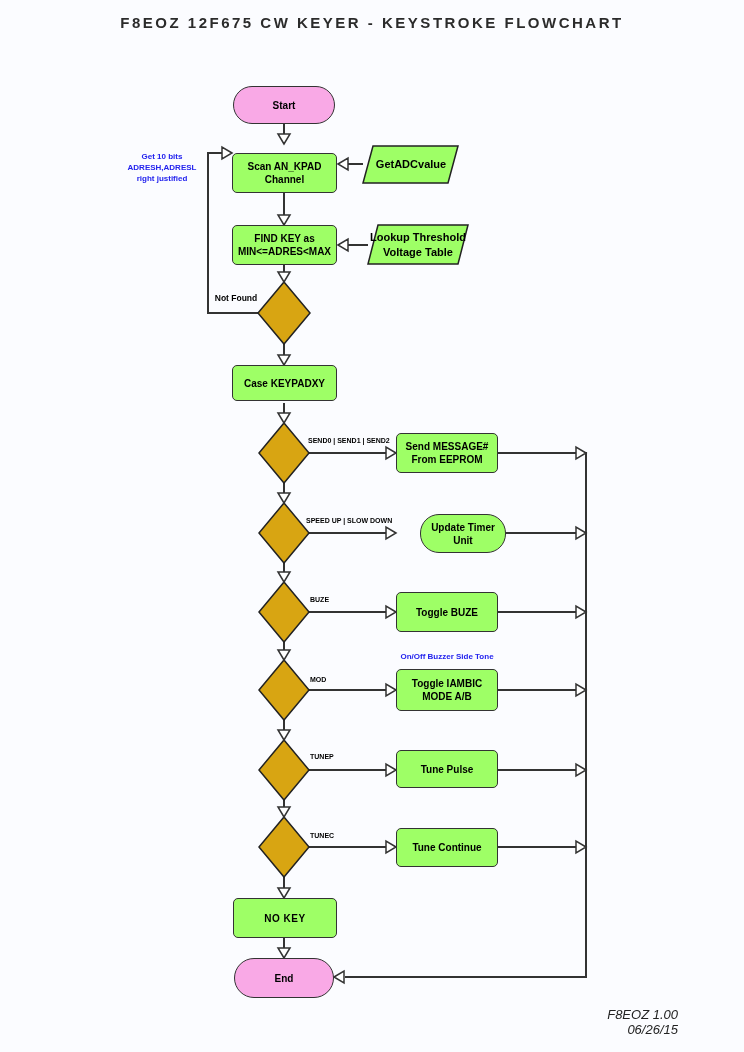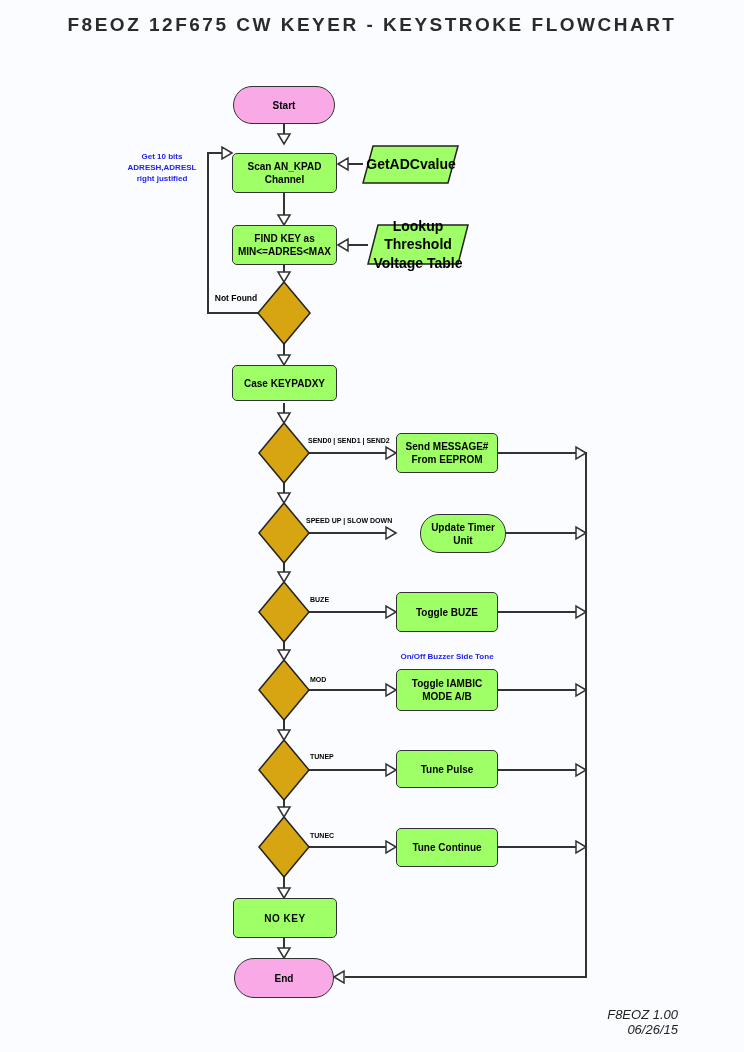--- a/index.html
+++ b/index.html
@@ -6,39 +6,39 @@
   body{
     width:744px;height:1052px;
     background:#FBFCFF;
     font-family:"Liberation Sans", sans-serif;
   }
   #canvas{position:relative;width:744px;height:1052px;overflow:hidden;}
   #wires{position:absolute;left:0;top:0;}
 
   .title{
     position:absolute;top:14px;left:0;width:744px;
-    text-align:center;font-size:19px;font-weight:bold;
+    text-align:center;font-size:15px;font-weight:bold;
     letter-spacing:2.5px;color:#2b2b2b;white-space:nowrap;
   }
   .node{
     position:absolute;box-sizing:border-box;
     display:flex;align-items:center;justify-content:center;
     text-align:center;font-weight:bold;font-size:10px;line-height:1.3;
     white-space:pre-line;color:#000;z-index:3;
   }
   .process{
     background:#9EFF66;border:1.6px solid #333;border-radius:5px;
   }
   .terminator{
     background:#F9A9E6;border:1.6px solid #333;border-radius:19px;
   }
   .io-label{
     position:absolute;box-sizing:border-box;
     display:flex;align-items:center;justify-content:center;
-    text-align:center;font-weight:bold;font-size:14px;line-height:1.3;
+    text-align:center;font-weight:bold;font-size:11px;line-height:1.3;
     white-space:pre-line;color:#000;z-index:3;background:transparent;
   }
   .cond-label{
     position:absolute;font-weight:bold;font-size:7px;color:#000;
     white-space:nowrap;z-index:3;
   }
   .side-label{
     position:absolute;font-weight:bold;font-size:8.5px;color:#000;
     text-align:center;white-space:nowrap;z-index:3;
   }

